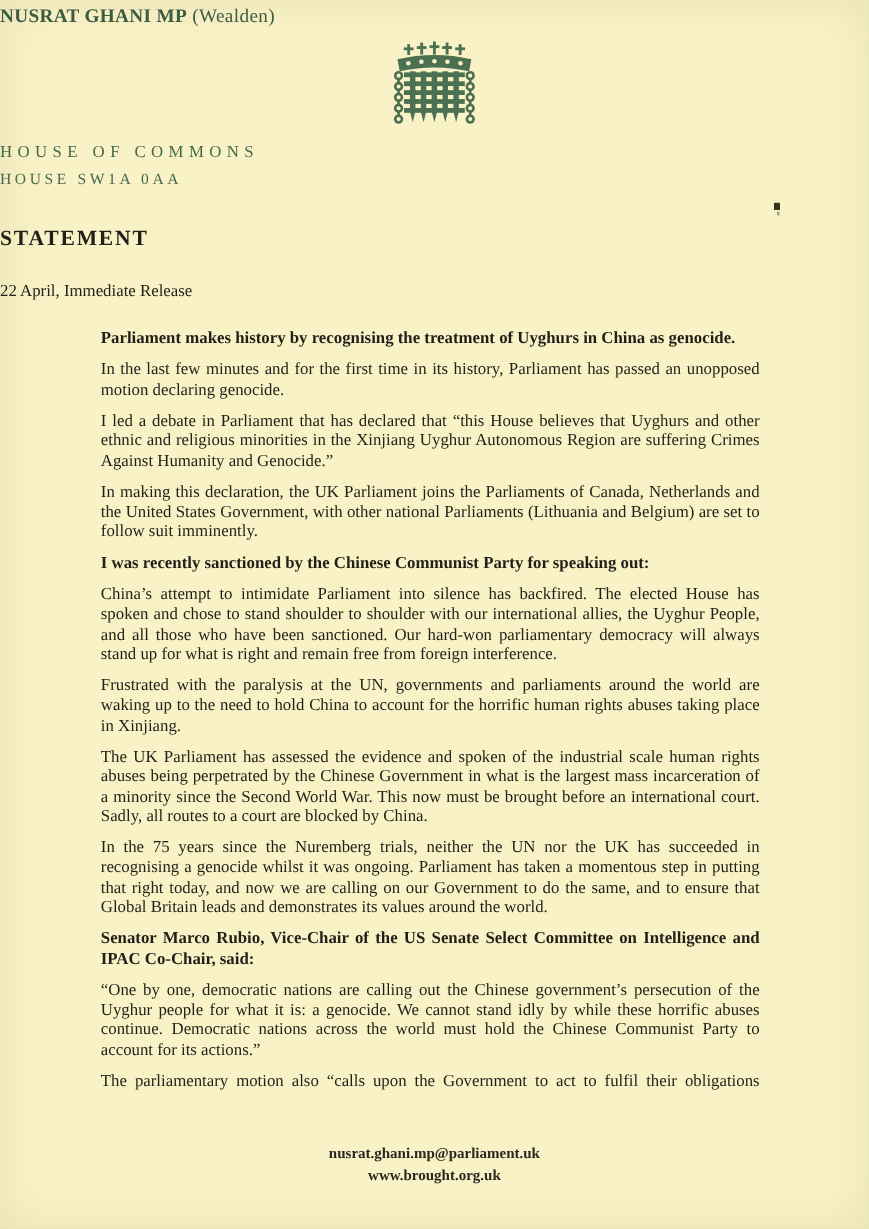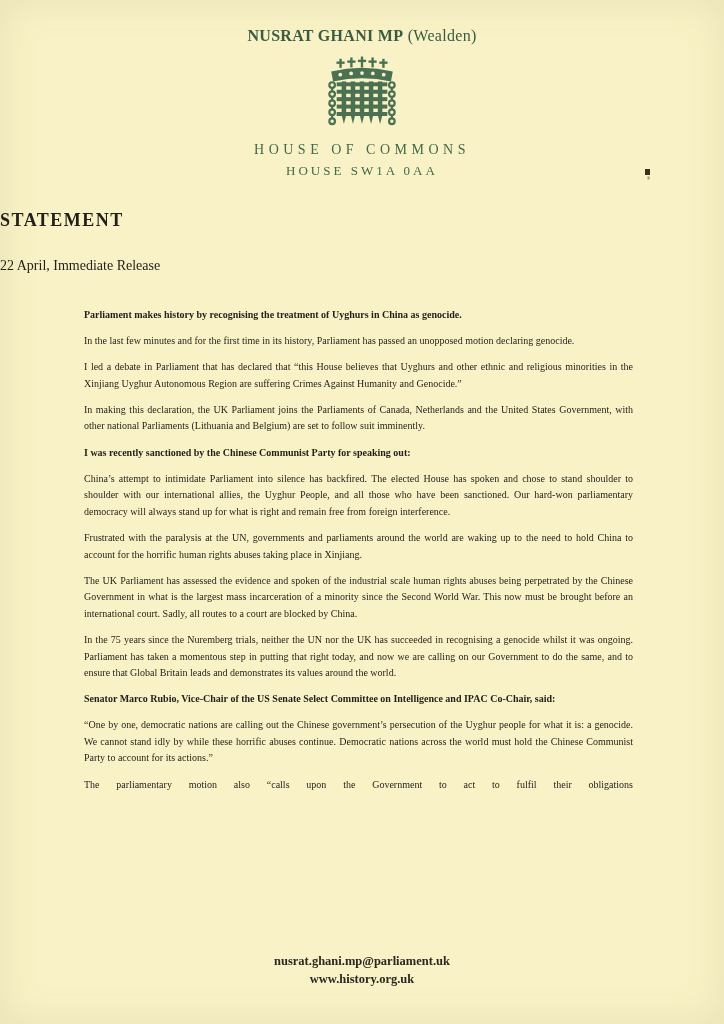--- a/index.html
+++ b/index.html
@@ -13,21 +13,21 @@
   .page{
     width:724px;height:1024px;
     background:var(--bg);
     position:relative;
     overflow:hidden;
     font-family:"Liberation Serif","DejaVu Serif",serif;
     color:var(--ink);
     margin:0 auto;
     box-shadow:inset 0 0 40px rgba(120,110,60,0.12);
   }
-  .letterhead{ text-align:center; padding-top:27px; }
+  .letterhead{ text-align:left; padding-top:5px; }
   .mp-line{
     font-size:16px; font-weight:bold; color:var(--green-dark);
     letter-spacing:.3px;
   }
   .mp-line .constituency{ font-weight:normal; }
   .crest{ display:block; margin:11px auto 8px auto; }
   .institution{
     font-size:14px; color:var(--green); letter-spacing:4.5px;
     margin-top:4px;
   }
@@ -37,22 +37,22 @@
   }
   .doc-title{
     font-size:18px; font-weight:bold;
     letter-spacing:1.5px; margin-top:31px; color:var(--ink);
   }
   .dateline{
     text-align:left; font-size:14px;
     margin:27px 91px 0 0;
   }
   .body-text{
-    margin:33px 91px 0 84px;
-    font-size:10px; line-height:16.6px;
+    margin:23px 91px 0 84px;
+    font-size:14px; line-height:16.6px;
     text-align:justify;
   }
   .body-text p{ margin-bottom:9.5px; }
   .body-text p.bold{ font-weight:bold; }
   .body-text p.spread{ text-align-last:justify; }
   .footer{
     position:absolute; left:0; right:0; top:953px;
     text-align:center; font-size:12.5px; line-height:17.5px;
     color:#2a2820;
     font-weight:bold;
@@ -159,16 +159,16 @@
     <p>Frustrated with the paralysis at the UN, governments and parliaments around the world are waking up to the need to hold China to account for the horrific human rights abuses taking place in Xinjiang.</p>
     <p>The UK Parliament has assessed the evidence and spoken of the industrial scale human rights abuses being perpetrated by the Chinese Government in what is the largest mass incarceration of a minority since the Second World War. This now must be brought before an international court.  Sadly, all routes to a court are blocked by China.</p>
     <p>In the 75 years since the Nuremberg trials, neither the UN nor the UK has succeeded in recognising a genocide whilst it was ongoing.  Parliament has taken a momentous step in putting that right today, and now we are calling on our Government to do the same, and to ensure that Global Britain leads and demonstrates its values around the world.</p>
     <p class="bold">Senator Marco Rubio, Vice-Chair of the US Senate Select Committee on Intelligence and IPAC Co-Chair, said:</p>
     <p>“One by one, democratic nations are calling out the Chinese government’s persecution of the Uyghur people for what it is: a genocide. We cannot stand idly by while these horrific abuses continue. Democratic nations across the world must hold the Chinese Communist Party to account for its actions.”</p>
     <p class="spread">The parliamentary motion also “calls upon the Government to act to fulfil their obligations</p>
   </div>
 
   <div class="footer">
     <div>nusrat.ghani.mp@parliament.uk</div>
-    <div>www.history.org.uk</div>
+    <div>www.brought.org.uk</div>
   </div>
 
 </div>
 
 </body></html>

